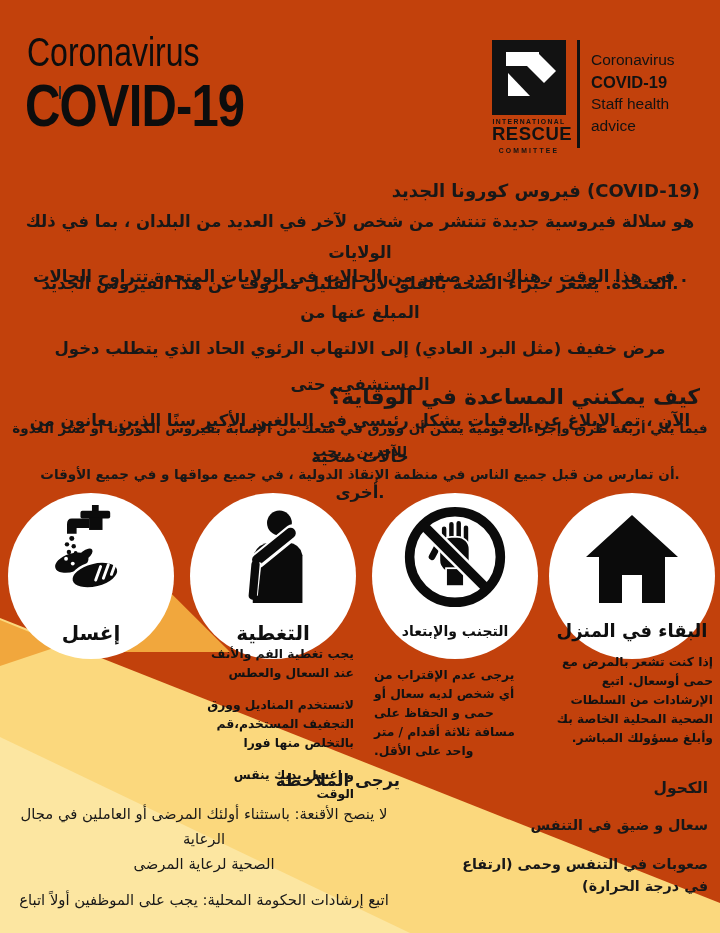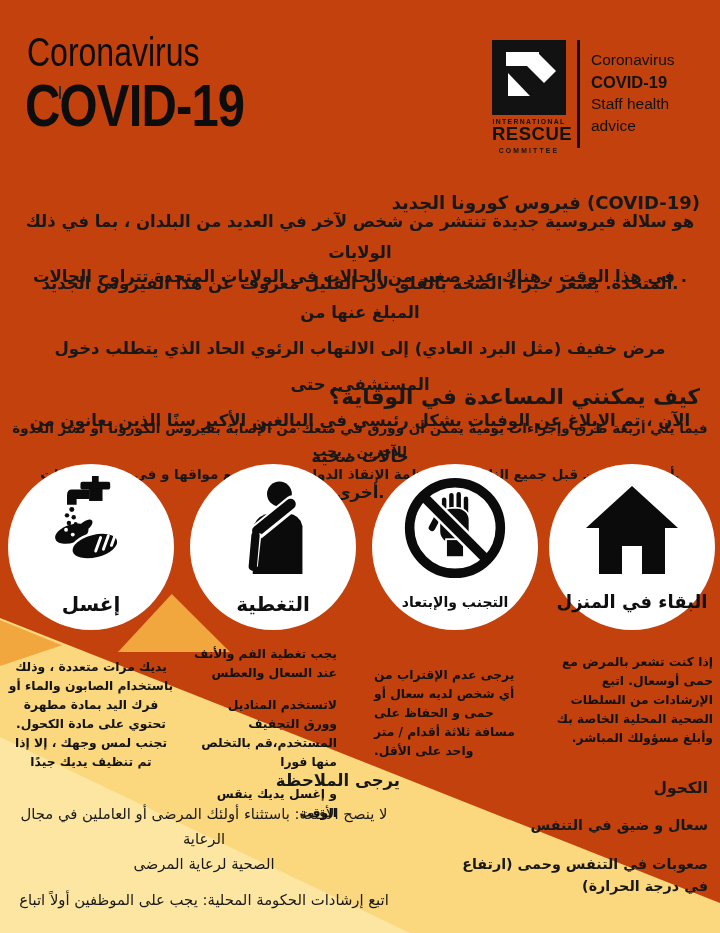--- a/index.html
+++ b/index.html
@@ -29,43 +29,43 @@
   .logo-int{top:118px;letter-spacing:1.4px;}
   .logo-committee{top:147px;letter-spacing:2.2px;}
   .logo-rescue{left:492px;top:123px;width:74px;text-align:center;font-size:18.5px;
     font-weight:700;letter-spacing:.5px;color:#121212;}
   .divider{left:577px;top:40px;width:3px;height:108px;background:#121212;}
   .tagline{left:591px;top:49px;font-size:15.5px;line-height:22px;color:#121212;}
   .tagline .b{font-weight:700;font-size:16.5px;}
 
   
   .ar{font-family:"DejaVu Sans",sans-serif;color:#181818;}
-  .intro-heading{right:20px;top:192px;font-size:18px;font-weight:700;}
+  .intro-heading{right:20px;top:180px;font-size:18px;font-weight:700;}
   .para{left:14px;right:14px;text-align:center;font-weight:700;font-size:16.5px;}
   .p1{top:206px;line-height:31px;}
   .p2{top:259px;line-height:36px;}
   .how-heading{right:20px;top:384px;font-size:21.5px;font-weight:700;}
   .how-intro{left:10px;right:10px;top:417px;text-align:center;font-weight:700;
     font-size:13.5px;line-height:23px;}
 
   
-  .circle{top:464px;width:166px;height:166px;border-radius:50%;background:#fff;}
+  .circle{top:493px;width:166px;height:166px;border-radius:50%;background:#fff;}
   .c1{left:8px;}.c2{left:190px;}.c3{left:372px;}.c4{left:549px;}
   .circle svg{position:absolute;top:12px;left:50%;transform:translateX(-50%);}
   .c3 svg{top:8px;}
   .c4 svg{top:18px;}
   .circle-label{position:absolute;bottom:14px;width:100%;text-align:center;
     font-family:"DejaVu Sans",sans-serif;font-weight:700;font-size:20px;color:#0f0f0f;}
   .c3 .circle-label{font-size:14px;bottom:20px;}
   .c4 .circle-label{font-size:18px;bottom:18px;}
 
   
   .col{font-family:"DejaVu Sans",sans-serif;font-weight:700;font-size:12.3px;
     line-height:19px;color:#121212;}
-  .col p{margin:0 17px 13px 0;}
+  .col p{margin:0 0 13px 0;}
   .col1{left:8px;top:658px;width:166px;text-align:center;}
   .col2{left:192px;top:645px;width:162px;text-align:right;}
   .col3{left:374px;top:666px;width:160px;text-align:left;}
   .col4{left:551px;top:653px;width:162px;text-align:right;}
 
   
   .note{left:8px;top:771px;width:392px;}
   .note-heading{text-align:right;font-size:16.5px;font-weight:700;}
   .note .lines{text-align:center;font-weight:400;font-size:14.8px;line-height:25px;margin-top:11px;}
   .symptoms{left:440px;top:779px;width:268px;text-align:right;}
@@ -183,21 +183,20 @@
     <div class="circle-label">التجنب والإبتعاد</div>
   </div>
 
   <div class="abs circle c4">
     <svg width="100" height="94" viewBox="0 0 100 94">
       <path d="M50,4 L96,46 H83 V92 H60 V64 H40 V92 H17 V46 H4 Z" fill="#0b0b0b"></path>
     </svg>
     <div class="circle-label">البقاء في المنزل</div>
   </div>
 
-  <div class="abs ar col col1" dir="rtl">يديك مرات متعددة ، وذلك باستخدام الصابون والماء أو فرك اليد بمادة مطهرة تحتوي على مادة الكحول. تجنب لمس وجهك ، إلا إذا تم تنظيف يديك جيدًا</div>
 
   <div class="abs ar col col2" dir="rtl">
     <p>يجب تغطية الفم والأنف عند السعال والعطس</p>
     <p>لاتستخدم المناديل وورق التجفيف المستخدم،قم بالتخلص منها فورا</p>
     <p>و إغسل يديك ينقس الوقت</p>
   </div>
 
   <div class="abs ar col col3" dir="rtl">يرجى عدم الإقتراب من أي شخص لديه سعال أو حمى و الحفاظ على مسافة ثلاثة أقدام / متر واحد على الأقل.</div>
 
   <div class="abs ar col col4" dir="rtl">إذا كنت تشعر بالمرض مع حمى أوسعال. اتبع الإرشادات من السلطات الصحية المحلية الخاصة بك وأبلغ مسؤولك المباشر.</div>

